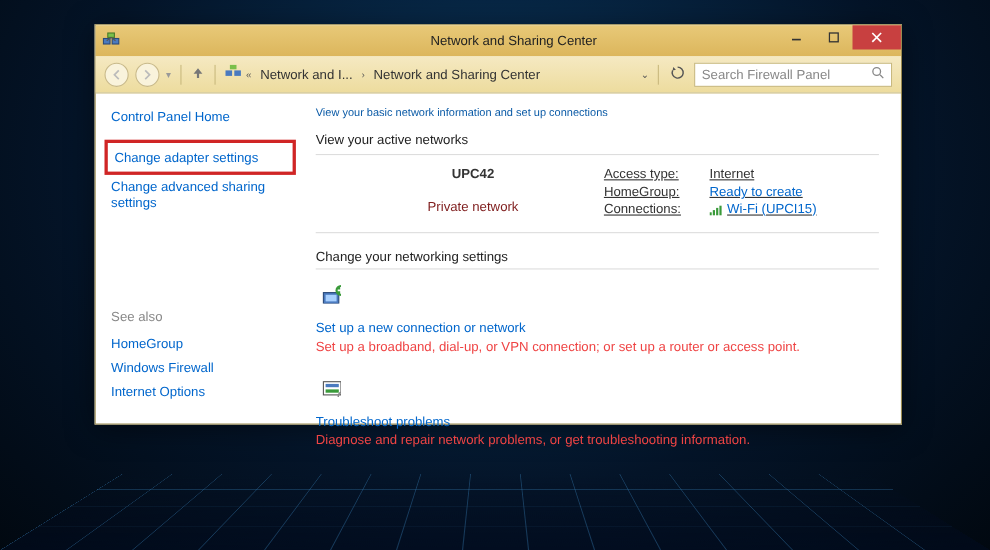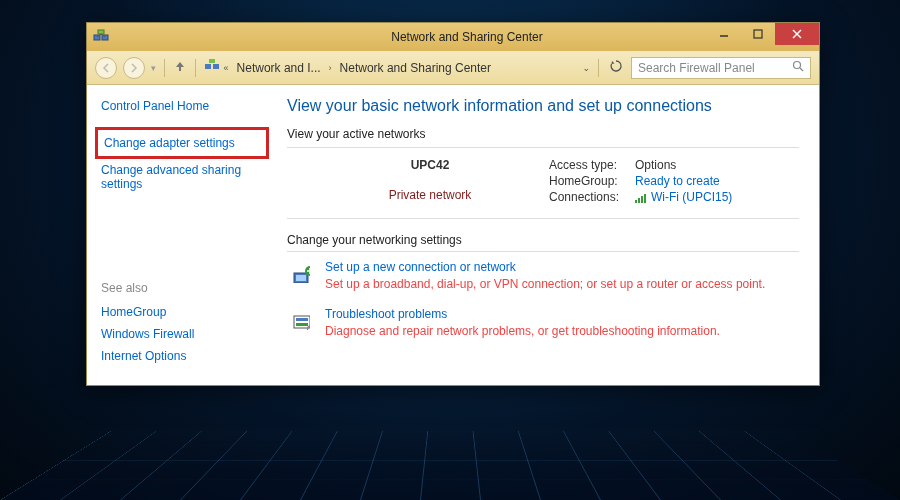--- a/index.html
+++ b/index.html
@@ -69,33 +69,33 @@
   .content { display:flex; height: calc(100% - 62px); }
   .sidebar {
     width: 190px; padding: 14px 14px;
     font-size:12px;
   }
   .sidebar .cp-home { color:#0066cc; margin-bottom:14px; cursor:pointer; }
   .sidebar .navlink { color:#0066cc; padding:4px 0; cursor:pointer; }
   .sidebar .navlink.highlight { border:3px solid #d02525; padding:6px 6px; margin-left:-6px; margin-right:-6px; }
   .sidebar .see-also { color:#888; margin-top:86px; margin-bottom:6px; }
   .main { flex:1; padding: 12px 20px 12px 10px; font-size:12px; color:#333; }
-  .main h1 { color:#0a5aa6; font-weight:400; font-size:16px; margin-bottom:12px; }
+  .main h1 { color:#0a5aa6; font-weight:400; font-size:10px; margin-bottom:12px; }
   .section-label { color:#222; margin: 4px 0 6px; }
   .net-row { display:flex; border-top:1px solid #ddd; border-bottom:1px solid #ddd; padding:10px 0 12px; margin-bottom:14px; }
   .net-left { flex:1; padding-left:24px;text-align:center; }
   .net-left .name { font-weight:600; }
   .net-left .type { color:#7f1d1d; margin-top:16px; }
   .net-right { width:250px; font-size:12px; }
-  .kv { display:flex; margin-bottom:2px; }
+  .kv { display:flex; gap:10px; margin-bottom:2px;text-decoration:underline; }
   .kv .k { width:86px; color:#333; }
   .kv .v.link { color:#0066cc; cursor:pointer; }
   .signal { display:inline-block; margin-right:4px; }
   .signal svg { vertical-align:-2px; }
-  .opt { display:flex; gap:10px; margin: 8px 0 14px; }
+  .opt { display:flex; gap:10px; margin: 8px 0 14px; flex-direction: column; }
   .opt .icon { width:28px; height:28px; display:flex; align-items:center; justify-content:center; }
   .opt .title { color:#0066cc; cursor:pointer; margin-bottom:2px; }
   .opt .desc { color:#ef4444; line-height:1.4; }
   .tiny-icon { width:18px; height:18px; }
 </style>
 </head>
 <body>
 
 <div class="grid-overlay"></div>
 
@@ -192,21 +192,21 @@
       <div class="section-label">View your active networks</div>
 
       <div class="net-row">
         <div class="net-left">
           <div class="name">UPC42</div>
           <div class="type">Private network</div>
         </div>
         <div class="net-right">
           <div class="kv">
             <span class="k">Access type:</span>
-            <span>Options</span>
+            <span>Internet</span>
           </div>
           <div class="kv">
             <span class="k">HomeGroup:</span>
             <span class="v link">Ready to create</span>
           </div>
           <div class="kv">
             <span class="k">Connections:</span>
             <span class="v link">
               <span class="signal"><svg width="12" height="10">
                     <rect x="0" y="7" width="2" height="3" fill="#3a9a3a"></rect>

